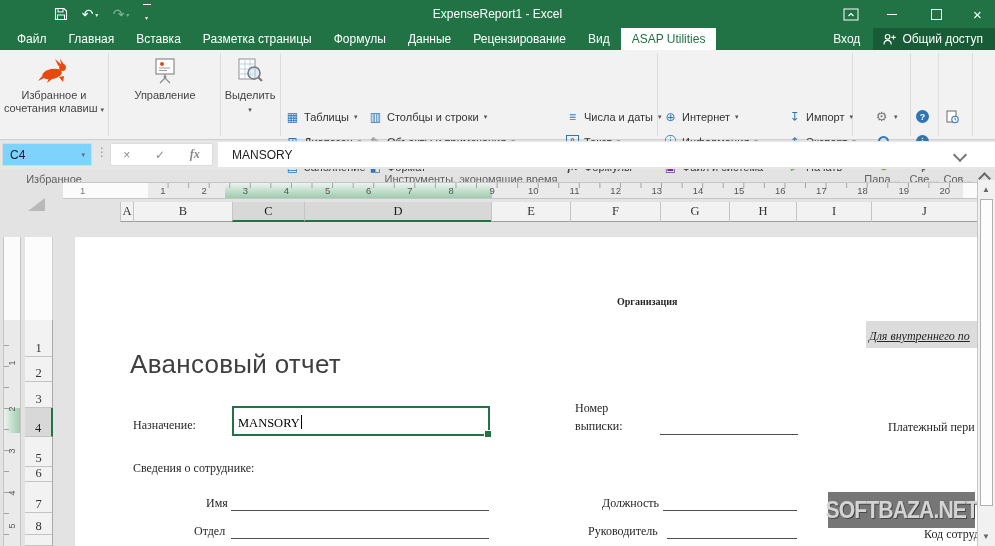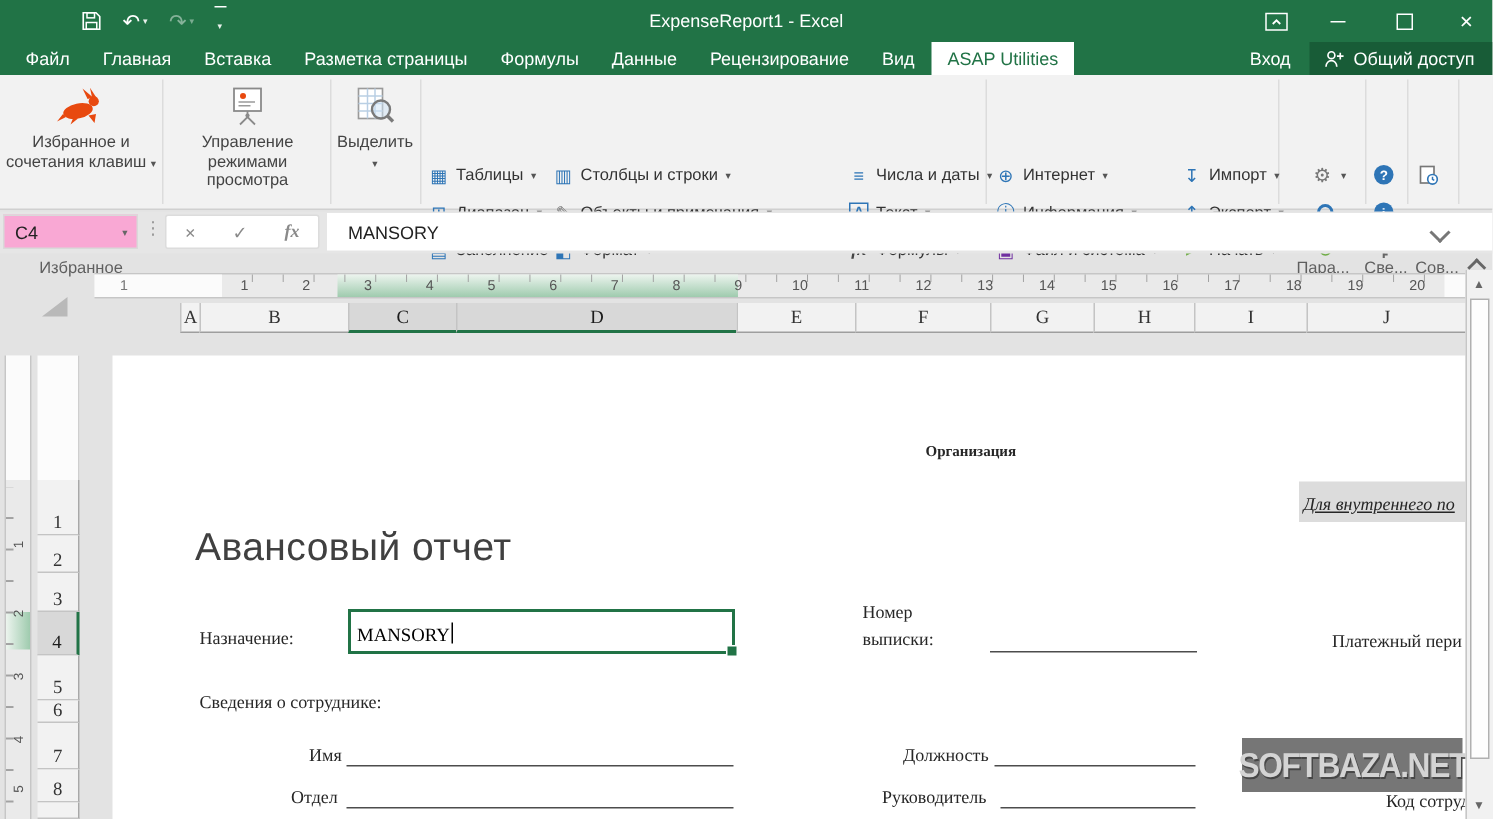--- a/index.html
+++ b/index.html
@@ -45,21 +45,21 @@
   .glabel{top:123px;font-size:11px;color:#5f5f5f;text-align:center;white-space:nowrap;overflow:hidden;}
   .boxA{width:11px;height:11px;border:1px solid #2e75b6;color:#2e75b6;font-size:9px;line-height:11px;text-align:center;font-weight:bold;}
   .fxit{font-family:"Liberation Serif",serif;font-style:italic;font-weight:bold;color:#444;font-size:12px;}
   .mag{width:7px;height:7px;border:2px solid #2e75b6;border-radius:50%;position:relative;}
   .mag:after{content:"";position:absolute;left:6px;top:6px;width:4px;height:2px;background:#2e75b6;transform:rotate(45deg);}
   .circbtn{width:13px;height:13px;border-radius:50%;background:#2e75b6;color:#fff;font-size:9px;font-weight:bold;
            display:flex;align-items:center;justify-content:center;}
   .chevup{width:7px;height:7px;border-top:2px solid #666;border-right:2px solid #666;transform:rotate(-45deg);}
   
   #fbar{left:0;top:141px;width:995px;height:28px;background:#e6e6e6;}
-  #namebox{left:2px;top:2px;width:90px;height:23px;background:#f9a8d4;border:1px solid #d9d9d9;box-sizing:border-box;
+  #namebox{left:2px;top:2px;width:90px;height:23px;background:#7dd3fc;border:1px solid #d9d9d9;box-sizing:border-box;
            display:flex;align-items:center;font-size:12px;color:#222;padding-left:7px;}
   #namebox .nb-caret{margin-left:auto;margin-right:6px;font-size:7px;color:#666;}
   #fdots{left:96px;top:4px;color:#979797;font-size:12px;}
   #fbtns{left:110px;top:2px;width:103px;height:23px;background:#fff;border:1px solid #dcdcdc;border-radius:2px;box-sizing:border-box;
          display:flex;align-items:center;justify-content:space-around;}
   .fbtn{color:#8a8a8a;font-size:12px;}
   #ffield{left:218px;top:1px;width:777px;height:25px;background:#fff;display:flex;align-items:center;font-size:12px;color:#222;padding-left:14px;box-sizing:border-box;}
   #fchev{left:955px;top:9px;width:8px;height:8px;border-right:2px solid #777;border-bottom:2px solid #777;transform:rotate(45deg);}
   
   #selectall{left:28px;top:198px;width:0;height:0;border-left:17px solid transparent;border-bottom:13px solid #b9b9b9;}
@@ -229,21 +229,20 @@
       <div class="bicon">
         <svg width="30" height="30" viewBox="0 0 30 30">
           <rect x="6" y="3" width="18" height="15" fill="#fff" stroke="#8a8a8a" stroke-width="1.2"></rect>
           <circle cx="12" cy="8" r="2" fill="#e8490f"></circle>
           <path d="M9 12h11M9 14.5h8" stroke="#9a9a9a" stroke-width="1"></path>
           <path d="M15 18v4M10 27l5-5 5 5" fill="none" stroke="#8a8a8a" stroke-width="1.2"></path>
           <circle cx="15" cy="21" r="1.4" fill="#8a8a8a"></circle>
         </svg>
       </div>
       <div class="l">Управление</div>
-      <div class="l">режимами просмотра</div>
     </div>
 
     <div class="abs bigbtn" style="left:222px;width:56px">
       <div class="bicon">
         <svg width="28" height="28" viewBox="0 0 28 28">
           <rect x="3" y="2" width="16" height="20" fill="#fff" stroke="#9a9a9a" stroke-width="1.1"></rect>
           <path d="M3 7h16M3 12h16M3 17h16M9 2v20M14 2v20" stroke="#b9cfe4" stroke-width="1"></path>
           <circle cx="18" cy="16" r="6" fill="rgba(207,227,245,.5)" stroke="#7a7a7a" stroke-width="1.6"></circle>
           <path d="M22.5 20.5 26 24" stroke="#7a7a7a" stroke-width="2.2"></path>
         </svg>
@@ -354,20 +353,21 @@
       <span class="micon">
         <svg width="13" height="14" viewBox="0 0 13 14">
             <rect x="1" y="1" width="9" height="11" fill="#fff" stroke="#777" stroke-width="1.1"></rect>
             <circle cx="9" cy="9.5" r="3.2" fill="#fff" stroke="#2e75b6" stroke-width="1.1"></circle>
             <path d="M9 7.8v1.7l1.2.8" fill="none" stroke="#2e75b6" stroke-width="1"></path>
           </svg>
       </span>
     </div>
 
     <div class="abs glabel" style="left:2px;width:104px">Избранное</div>
+    <div class="abs glabel" style="left:285px;width:372px">Инструменты, экономящие время</div>
     <div class="abs glabel" style="left:858px;width:48px">Пара...</div>
     <div class="abs glabel" style="left:908px;width:32px">Све...</div>
     <div class="abs glabel" style="left:940px;width:36px">Сов...</div>
     <div class="abs" style="left:980px;top:124px">
         <span class="chevup" style="display:block"></span>
       </div>
   </div>
 
   <div class="abs" id="fbar">
     <div class="abs" id="namebox">

